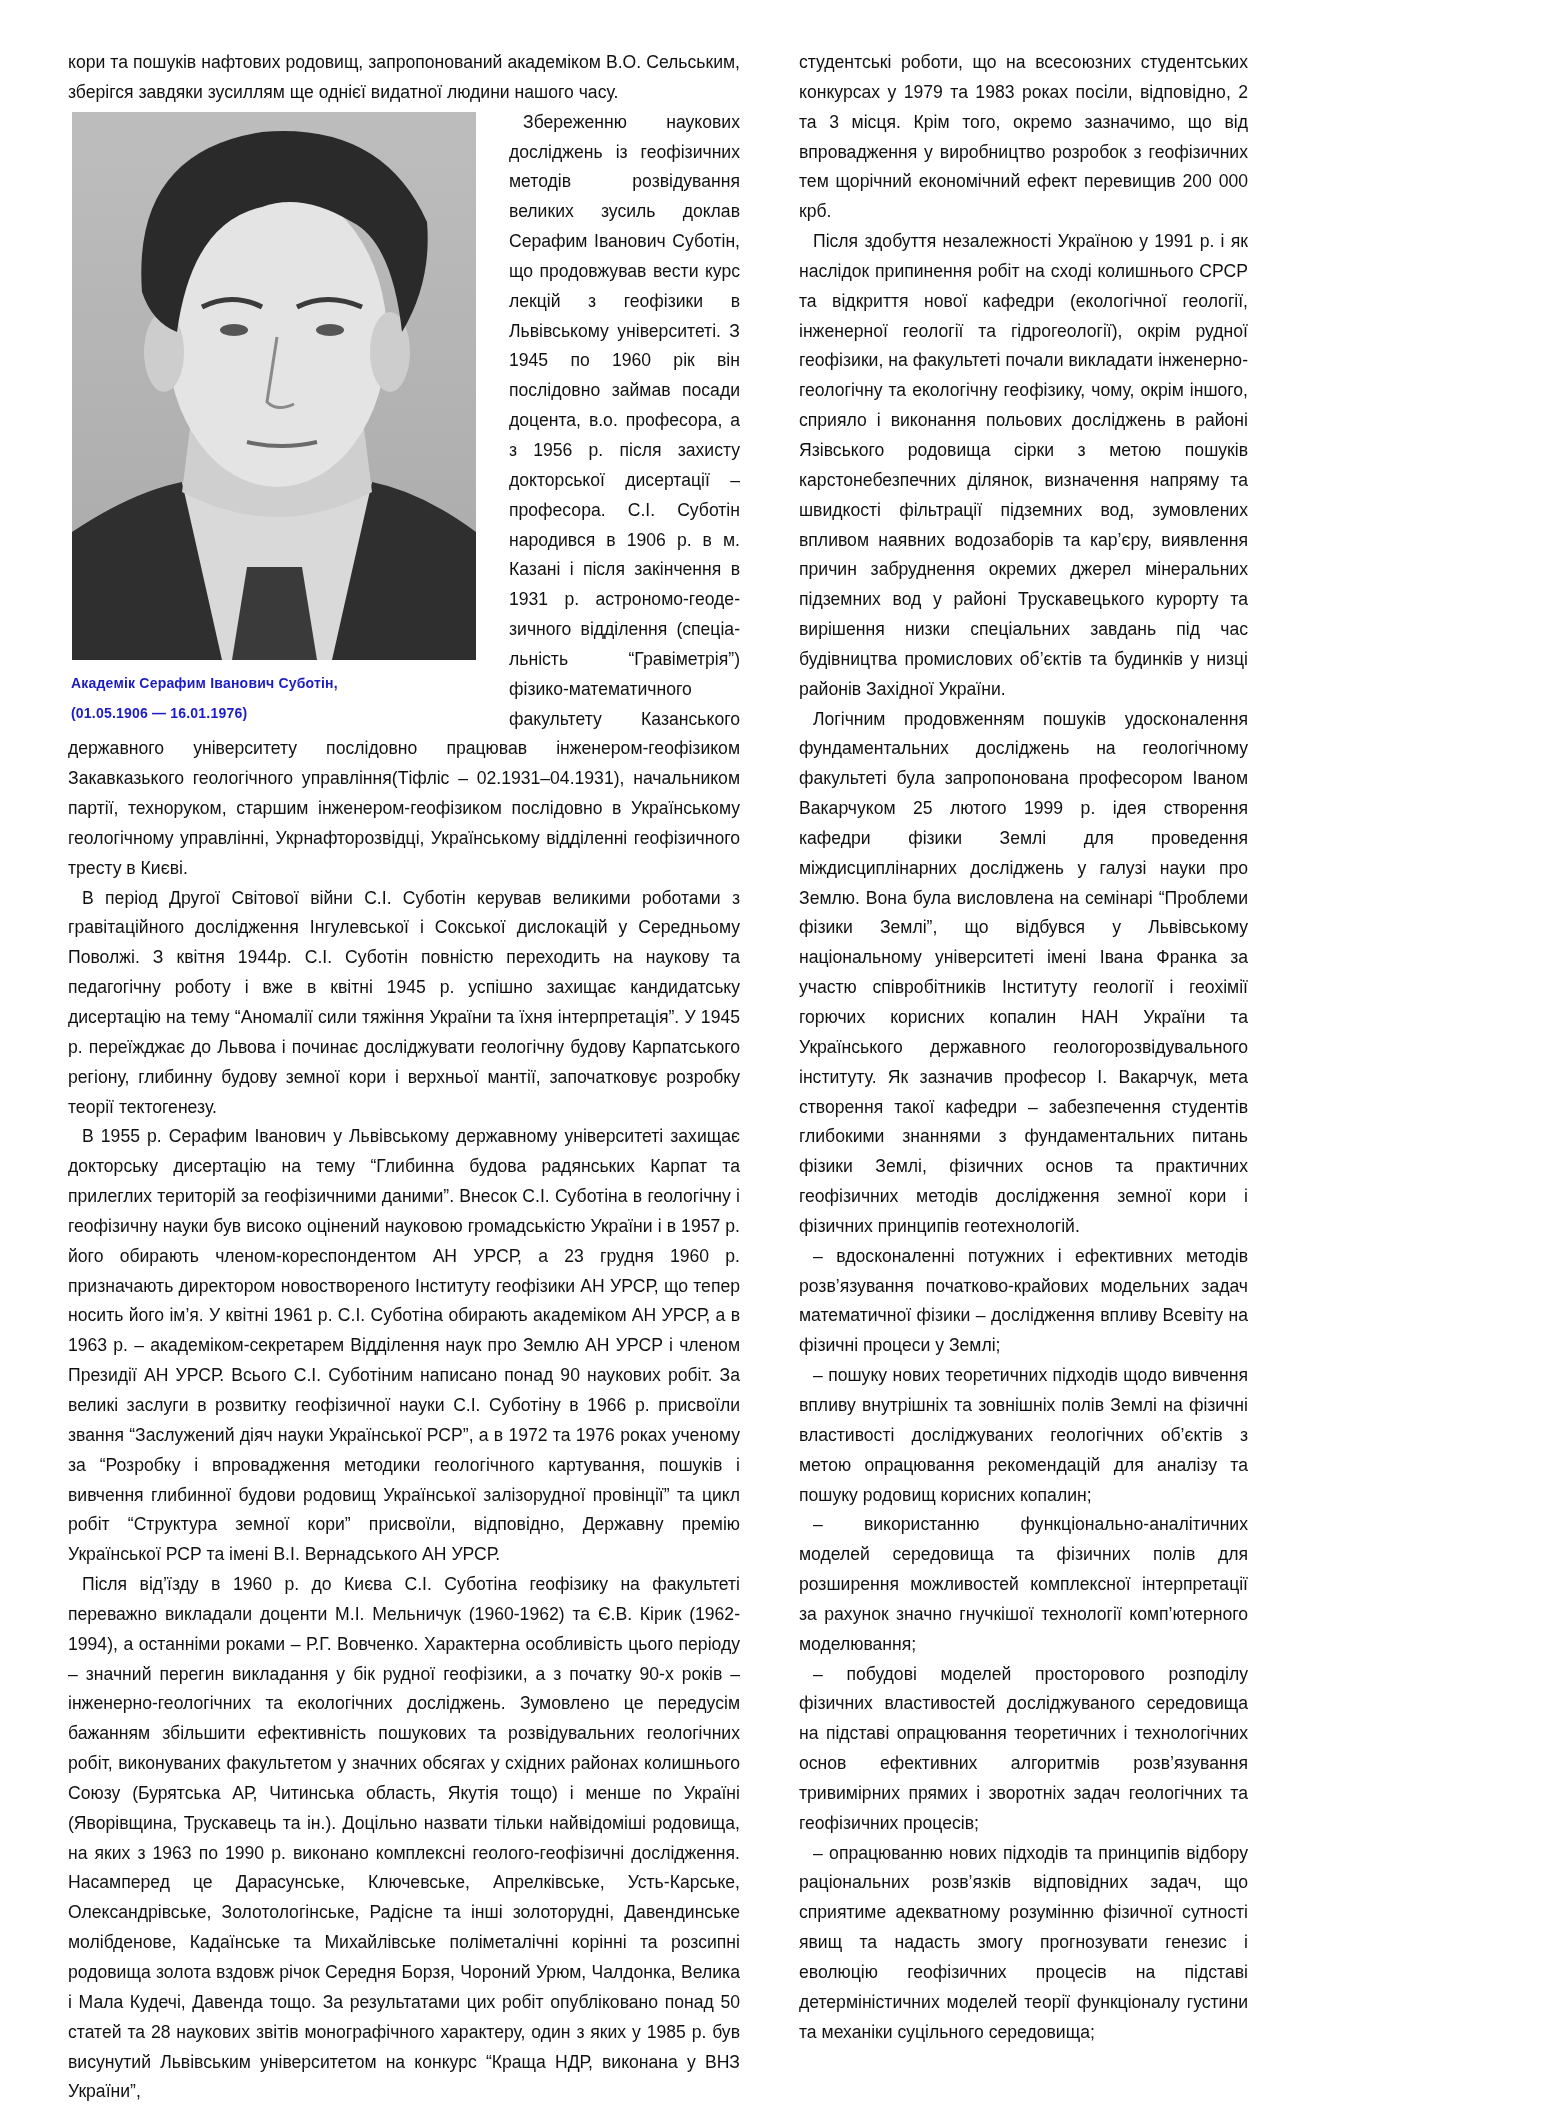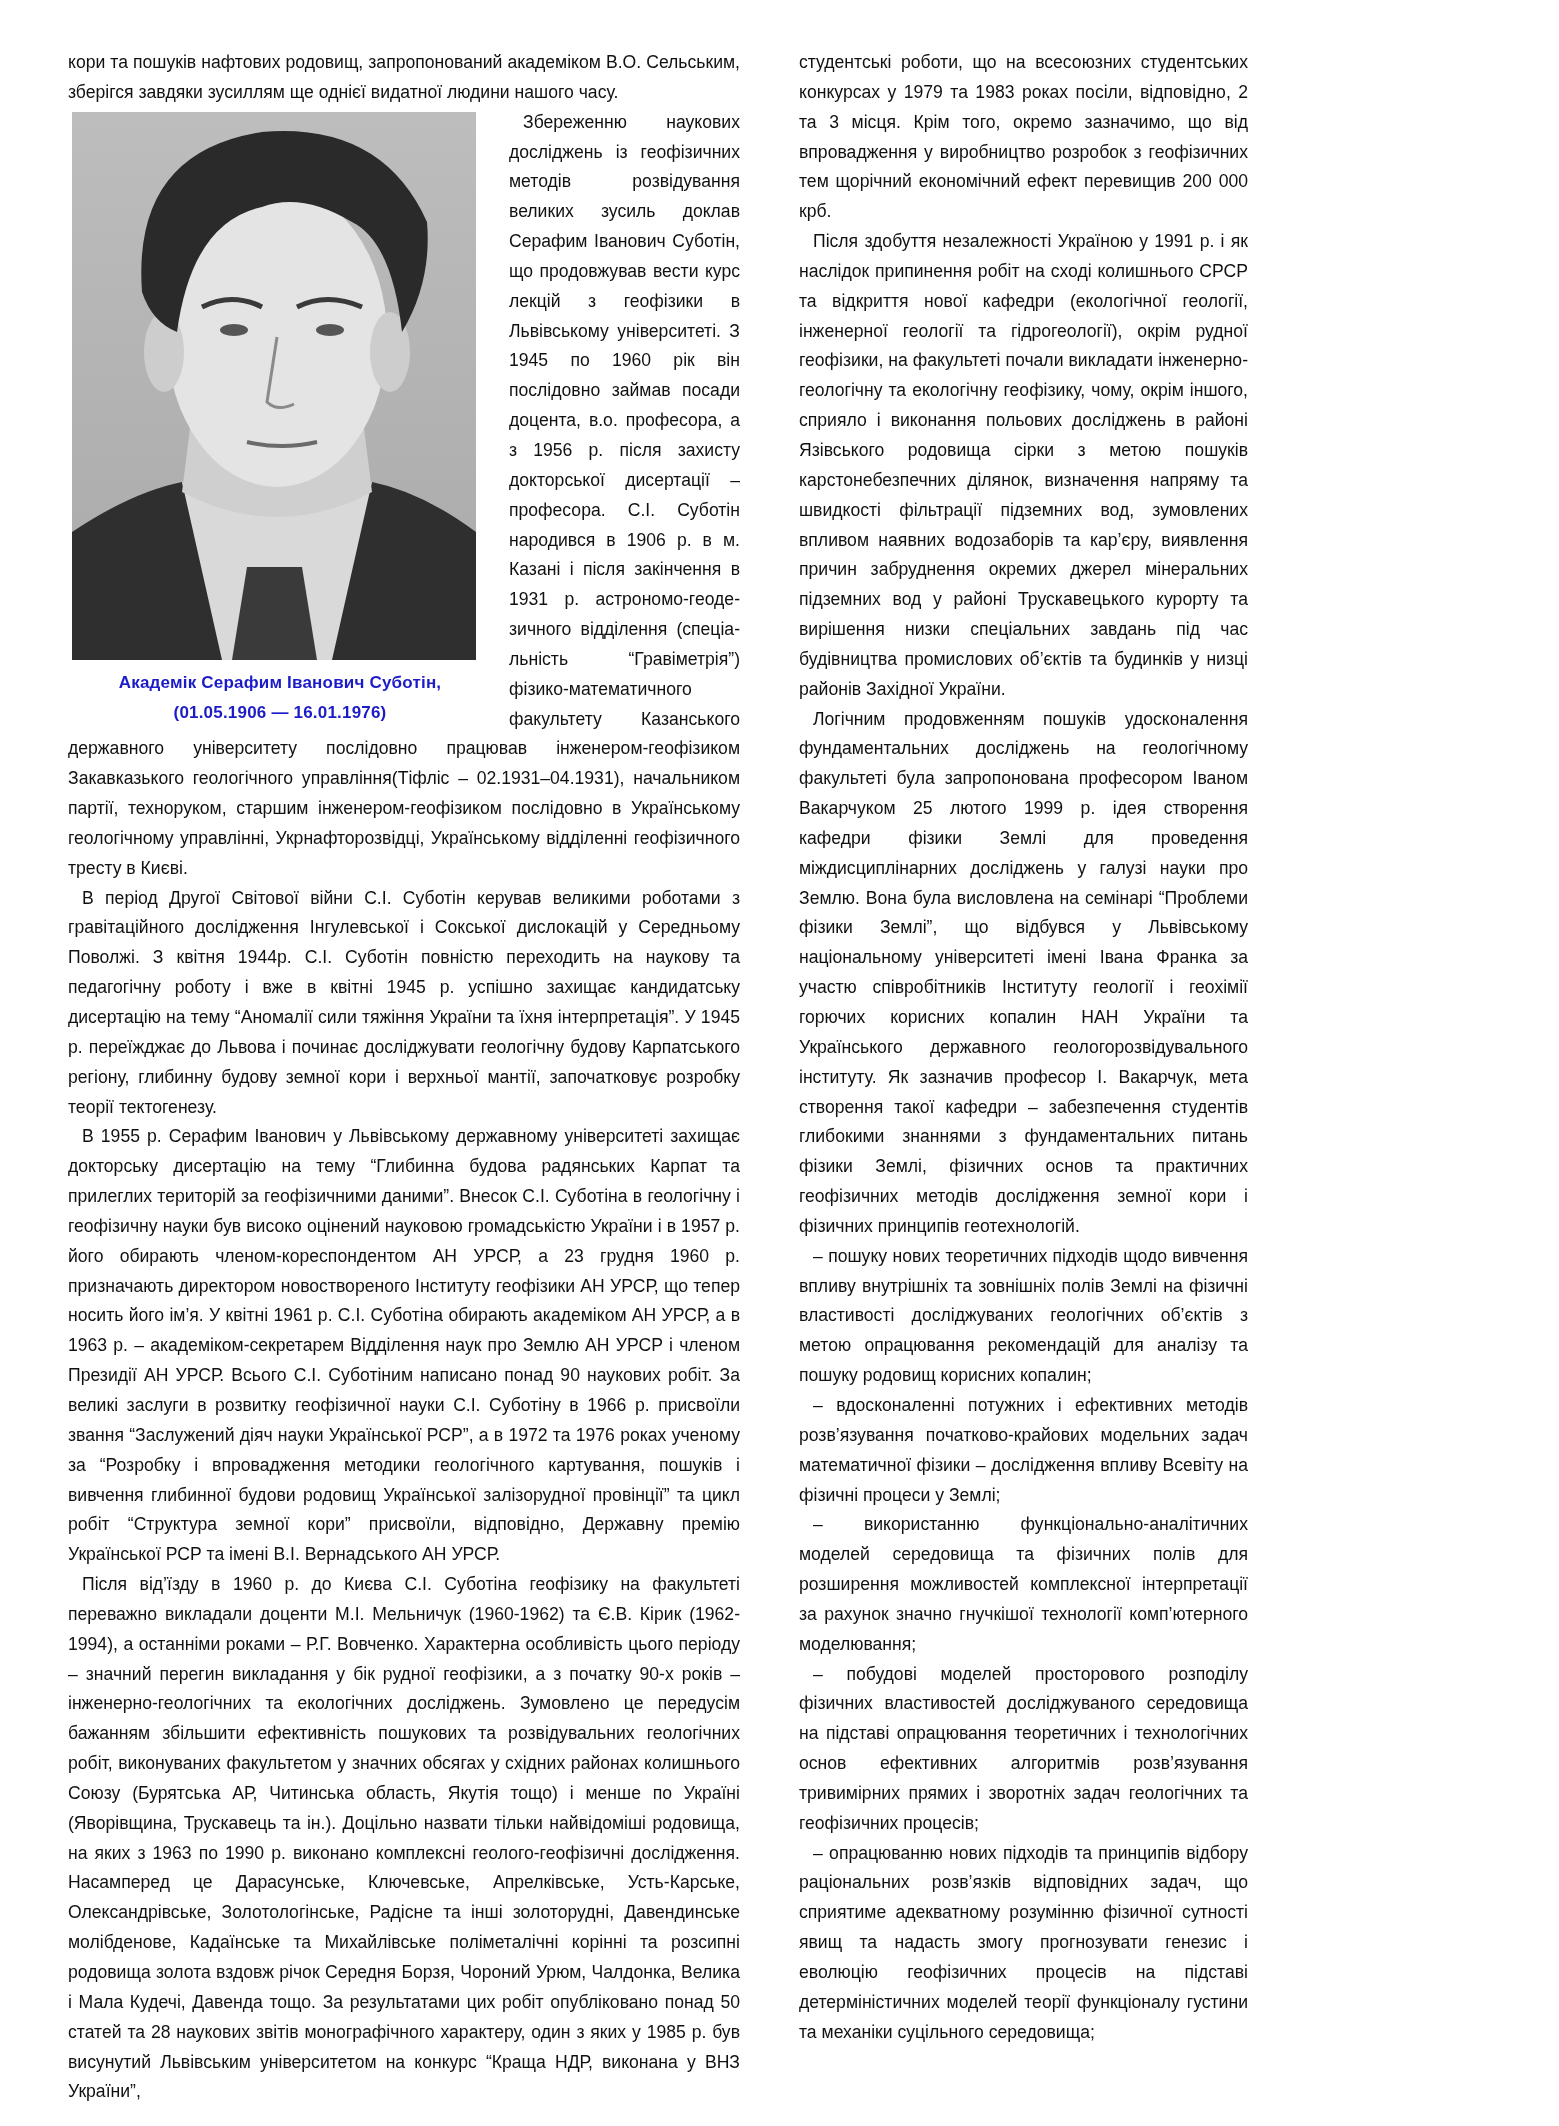--- a/index.html
+++ b/index.html
@@ -8,21 +8,21 @@
   .col { position: absolute; top: 48px; font-size: 17.6px; line-height: 29.85px; text-align: justify; }
   .col p { margin: 0; }
   #left { left: 52px; width: 672px; margin-left: 16px; }
   #right { left: 799px; width: 449px; }
   .indent { text-indent: 14px; }
   .figure-wrap { float: left; width: 418px; margin: 4px 20px 6px 3px; }
   .photo { width: 404px; height: 548px; margin-left: 1px; position: relative; overflow: hidden;
            background: radial-gradient(ellipse 36% 30% at 50% 44%, #e9e9e9 0%, #d2d2d2 60%, transparent 61%),
                        linear-gradient(#bdbdbd, #a9a9a9); }
   .photo svg { position: absolute; left: 0; top: 0; width: 100%; height: 100%; }
-  .caption { text-align: center; color: #1b1bc8; font-weight: bold; font-size: 17px; line-height: 30px; margin-top: 8px; letter-spacing: 0.2px; }
+  .caption { text-align: left; color: #1b1bc8; font-weight: bold; font-size: 14px; line-height: 30px; margin-top: 8px; letter-spacing: 0.2px; }
 </style>
 </head>
 <body>
 
 <div id="left" class="col">
   <p>кори та пошуків нафтових родовищ, запропонований академіком В.О. Сельським, зберігся завдяки зусиллям ще однієї видатної людини нашого часу.</p>
 
   <div class="figure-wrap">
     <div class="photo" aria-label="Портрет академіка Серафима Івановича Суботіна">
       <svg viewBox="0 0 404 548" preserveAspectRatio="none">
@@ -61,19 +61,19 @@
   <p class="indent">Збереженню наукових досліджень із геофізичних методів розвідування великих зусиль доклав Серафим Іванович Суботін, що продовжував вести курс лекцій з геофізики в Львівському університеті. З 1945 по 1960 рік він послідовно займав посади доцента, в.о. професора, а з 1956 р. після захисту докторської дисертації – професора. С.І. Суботін народився в 1906 р. в м. Казані і після закінчення в 1931 р. астрономо-геоде­зичного відділення (спеціа­льність “Гравіметрія”) фізико-математичного факультету Казанського державного уні­верситету послідовно працю­вав інженером-геофізиком Закавказького геологічного управління(Тіфліс – 02.1931–04.1931), начальником партії, техноруком, старшим інженером-геофізиком послідовно в Українському геологічному управлінні, Укрнафторозвідці, Українському відділенні геофізичного тресту в Києві.</p>
   <p class="indent">В період Другої Світової війни С.І. Суботін керував великими роботами з гравітаційного дослідження Інгулевської і Сокської дислокацій у Середньому Поволжі. З квітня 1944р. С.І. Суботін повністю переходить на наукову та педагогічну роботу і вже в квітні 1945 р. успішно захищає кандидатську дисертацію на тему “Аномалії сили тяжіння України та їхня інтерпретація”. У 1945 р. переїжджає до Львова і починає досліджувати геологічну будову Карпатського регіону, глибинну будову земної кори і верхньої мантії, започатковує розробку теорії тектогенезу.</p>
   <p class="indent">В 1955 р. Серафим Іванович у Львівському державному університеті захищає докторську дисертацію на тему “Глибинна будова радянських Карпат та прилеглих територій за геофізичними даними”. Внесок С.І. Суботіна в геологічну і геофізичну науки був високо оцінений науковою громадськістю України і в 1957 р. його обирають членом-кореспондентом АН УРСР, а 23 грудня 1960 р. призначають директором новоствореного Інституту геофізики АН УРСР, що тепер носить його ім’я. У квітні 1961 р. С.І. Суботіна обирають академіком АН УРСР, а в 1963 р. – академіком-секретарем Відділення наук про Землю АН УРСР і членом Президії АН УРСР. Всього С.І. Суботіним написано понад 90 наукових робіт. За великі заслуги в розвитку геофізичної науки С.І. Суботіну в 1966 р. присвоїли звання “Заслужений діяч науки Української РСР”, а в 1972 та 1976 роках ученому за “Розробку і впровадження методики геологічного картування, пошуків і вивчення глибинної будови родовищ Української залізорудної провінції” та цикл робіт “Структура земної кори” присвоїли, відповідно, Державну премію Української РСР та імені В.І. Вернадського АН УРСР.</p>
   <p class="indent">Після від’їзду в 1960 р. до Києва С.І. Суботіна геофізику на факультеті переважно викладали доценти М.І. Мельничук (1960-1962) та Є.В. Кірик (1962-1994), а останніми роками – Р.Г. Вовченко. Характерна особливість цього періоду – значний перегин викладання у бік рудної геофізики, а з початку 90-х років – інженерно-геологічних та екологічних досліджень. Зумовлено це передусім бажанням збільшити ефективність пошукових та розвідувальних геологічних робіт, виконуваних факультетом у значних обсягах у східних районах колишнього Союзу (Бурятська АР, Читинська область, Якутія тощо) і менше по Україні (Яворівщина, Трускавець та ін.). Доцільно назвати тільки найвідоміші родовища, на яких з 1963 по 1990 р. виконано комплексні геолого-геофізичні дослідження. Насамперед це Дарасунське, Ключевське, Апрелківське, Усть-Карське, Олександрівське, Золотологінське, Радісне та інші золоторудні, Давендинське молібденове, Кадаїнське та Михайлівське поліметалічні корінні  та розсипні родовища золота вздовж річок Середня Борзя, Чороний Урюм, Чалдонка, Велика і Мала Кудечі, Давенда тощо. За результатами цих робіт опубліковано понад 50 статей та 28 наукових звітів монографічного характеру, один з яких у 1985 р. був висунутий Львівським університетом на конкурс “Краща НДР, виконана у ВНЗ України”,</p>
 </div>
 
 <div id="right" class="col">
   <p>студентські роботи, що на всесоюзних студентських конкурсах у 1979 та 1983 роках посіли, відповідно, 2 та 3 місця. Крім того, окремо зазначимо, що від впровадження у виробництво розробок з геофізичних тем щорічний економічний ефект перевищив 200 000 крб.</p>
   <p class="indent">Після здобуття незалежності Україною у 1991 р. і як наслідок припинення робіт на сході колишнього СРСР та відкриття нової кафедри (екологічної геології, інженерної геології та гідрогеології), окрім рудної геофізики, на факультеті почали викладати інженерно-геологічну та екологічну геофізику, чому, окрім іншого, сприяло і виконання польових досліджень в районі Язівського родовища сірки з метою пошуків карстонебезпечних ділянок, визначення напряму та швидкості фільтрації підземних вод, зумовлених впливом наявних водозаборів та кар’єру, виявлення причин забруднення окремих джерел мінеральних підземних вод у районі Трускавецького курорту та вирішення низки спеціальних завдань під час будівництва промислових об’єктів та будинків у низці районів Західної України.</p>
   <p class="indent">Логічним продовженням пошуків удосконалення фундаментальних досліджень на геологічному факультеті була запропонована професором Іваном Вакарчуком 25 лютого 1999 р. ідея  створення кафедри фізики Землі для проведення міждисциплінарних досліджень у галузі науки про Землю. Вона була висловлена на семінарі “Проблеми фізики Землі”, що відбувся у Львівському національному університеті імені Івана Франка за участю співробітників Інституту геології і геохімії горючих корисних копалин НАН України та Українського державного геологорозвідувального інституту. Як зазначив професор І. Вакарчук, мета створення такої кафедри – забезпечення  студентів глибокими знаннями з фундаментальних питань фізики Землі, фізичних основ та практичних геофізичних методів дослідження земної кори і фізичних принципів геотехнологій.</p>
+  <p class="indent">– вдосконаленні потужних і ефективних методів розв’язування початково-крайових модельних задач математичної фізики – дослідження впливу Всевіту на фізичні процеси у Землі;</p>
   <p class="indent">– пошуку нових теоретичних підходів щодо вивчення впливу внутрішніх та зовнішніх полів Землі на фізичні властивості досліджуваних геологічних об’єктів  з метою опрацювання рекомендацій для аналізу та пошуку родовищ корисних копалин;</p>
-  <p class="indent">– вдосконаленні потужних і ефективних методів розв’язування початково-крайових модельних задач математичної фізики – дослідження впливу Всевіту на фізичні процеси у Землі;</p>
   <p class="indent">– використанню функціонально-аналітичних моделей середовища та фізичних полів для розширення можливостей комплексної інтерпретації за рахунок значно гнучкішої технології комп’ютерного моделювання;</p>
   <p class="indent">–  побудові моделей просторового розподілу фізичних властивостей досліджуваного середовища на підставі опрацювання теоретичних і технологічних основ ефективних алгоритмів розв’язування тривимірних прямих і зворотніх задач геологічних та геофізичних процесів;</p>
   <p class="indent">– опрацюванню нових підходів та принципів відбору раціональних розв’язків відповідних задач, що сприятиме адекватному розумінню фізичної сутності явищ та надасть змогу прогнозувати генезис і еволюцію геофізичних процесів на підставі детерміністичних моделей теорії функціоналу густини та механіки суцільного середовища;</p>
 
 </div>
 
 </body></html>

